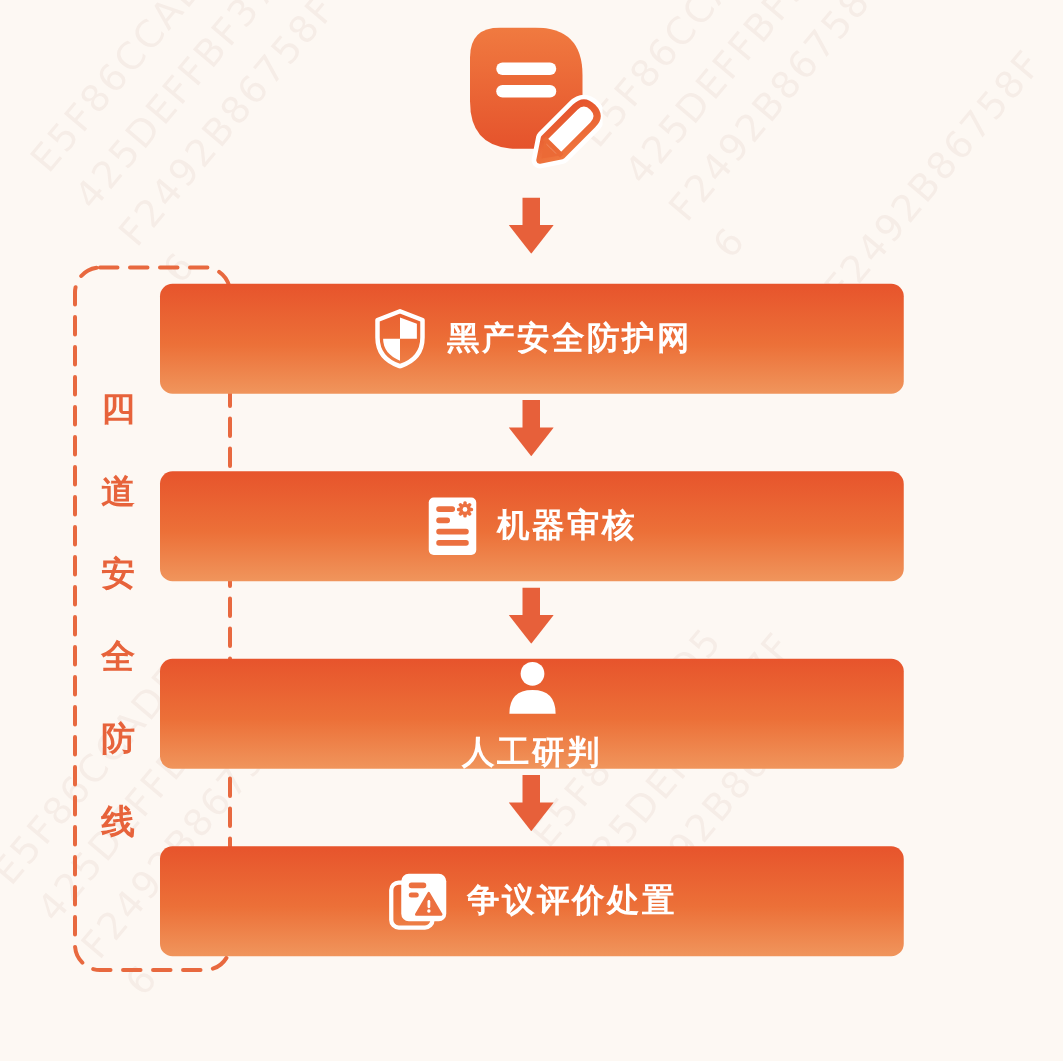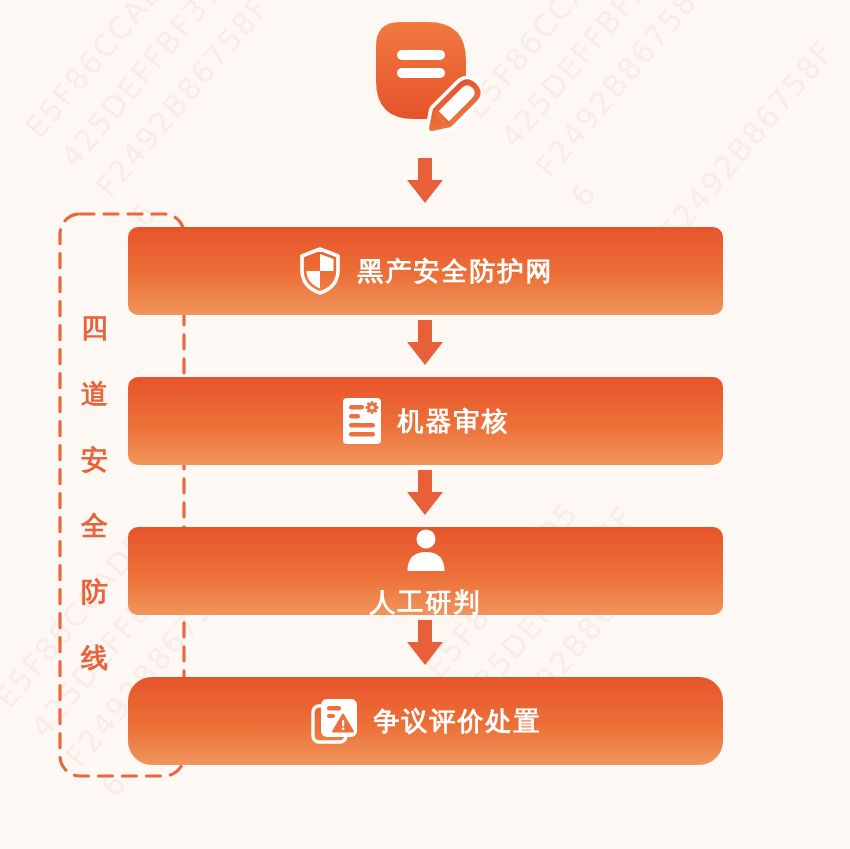--- a/index.html
+++ b/index.html
@@ -67,21 +67,21 @@
     width:595px;height:88px;
     border-radius:10px;
     background:linear-gradient(180deg,#E7542C 0%,#EC7038 55%,#F0955C 100%);
     display:flex;align-items:center;justify-content:center;
     gap:16px;
     z-index:5;
   }
   .bar.b0{top:227px;}
   .bar.b1{top:377px;}
   .bar.b2{top:527px;flex-direction:column;}
-  .bar.b3{top:677px;border-radius:24px;}
+  .bar.b3{top:677px;}
   .bar .label{
     color:#FFFFFF;
     font-size:26px;
     font-weight:700;
     letter-spacing:2px;
     line-height:1;
   }
   .bar .ic{flex:0 0 auto;display:block;}
 </style>
 </head>

